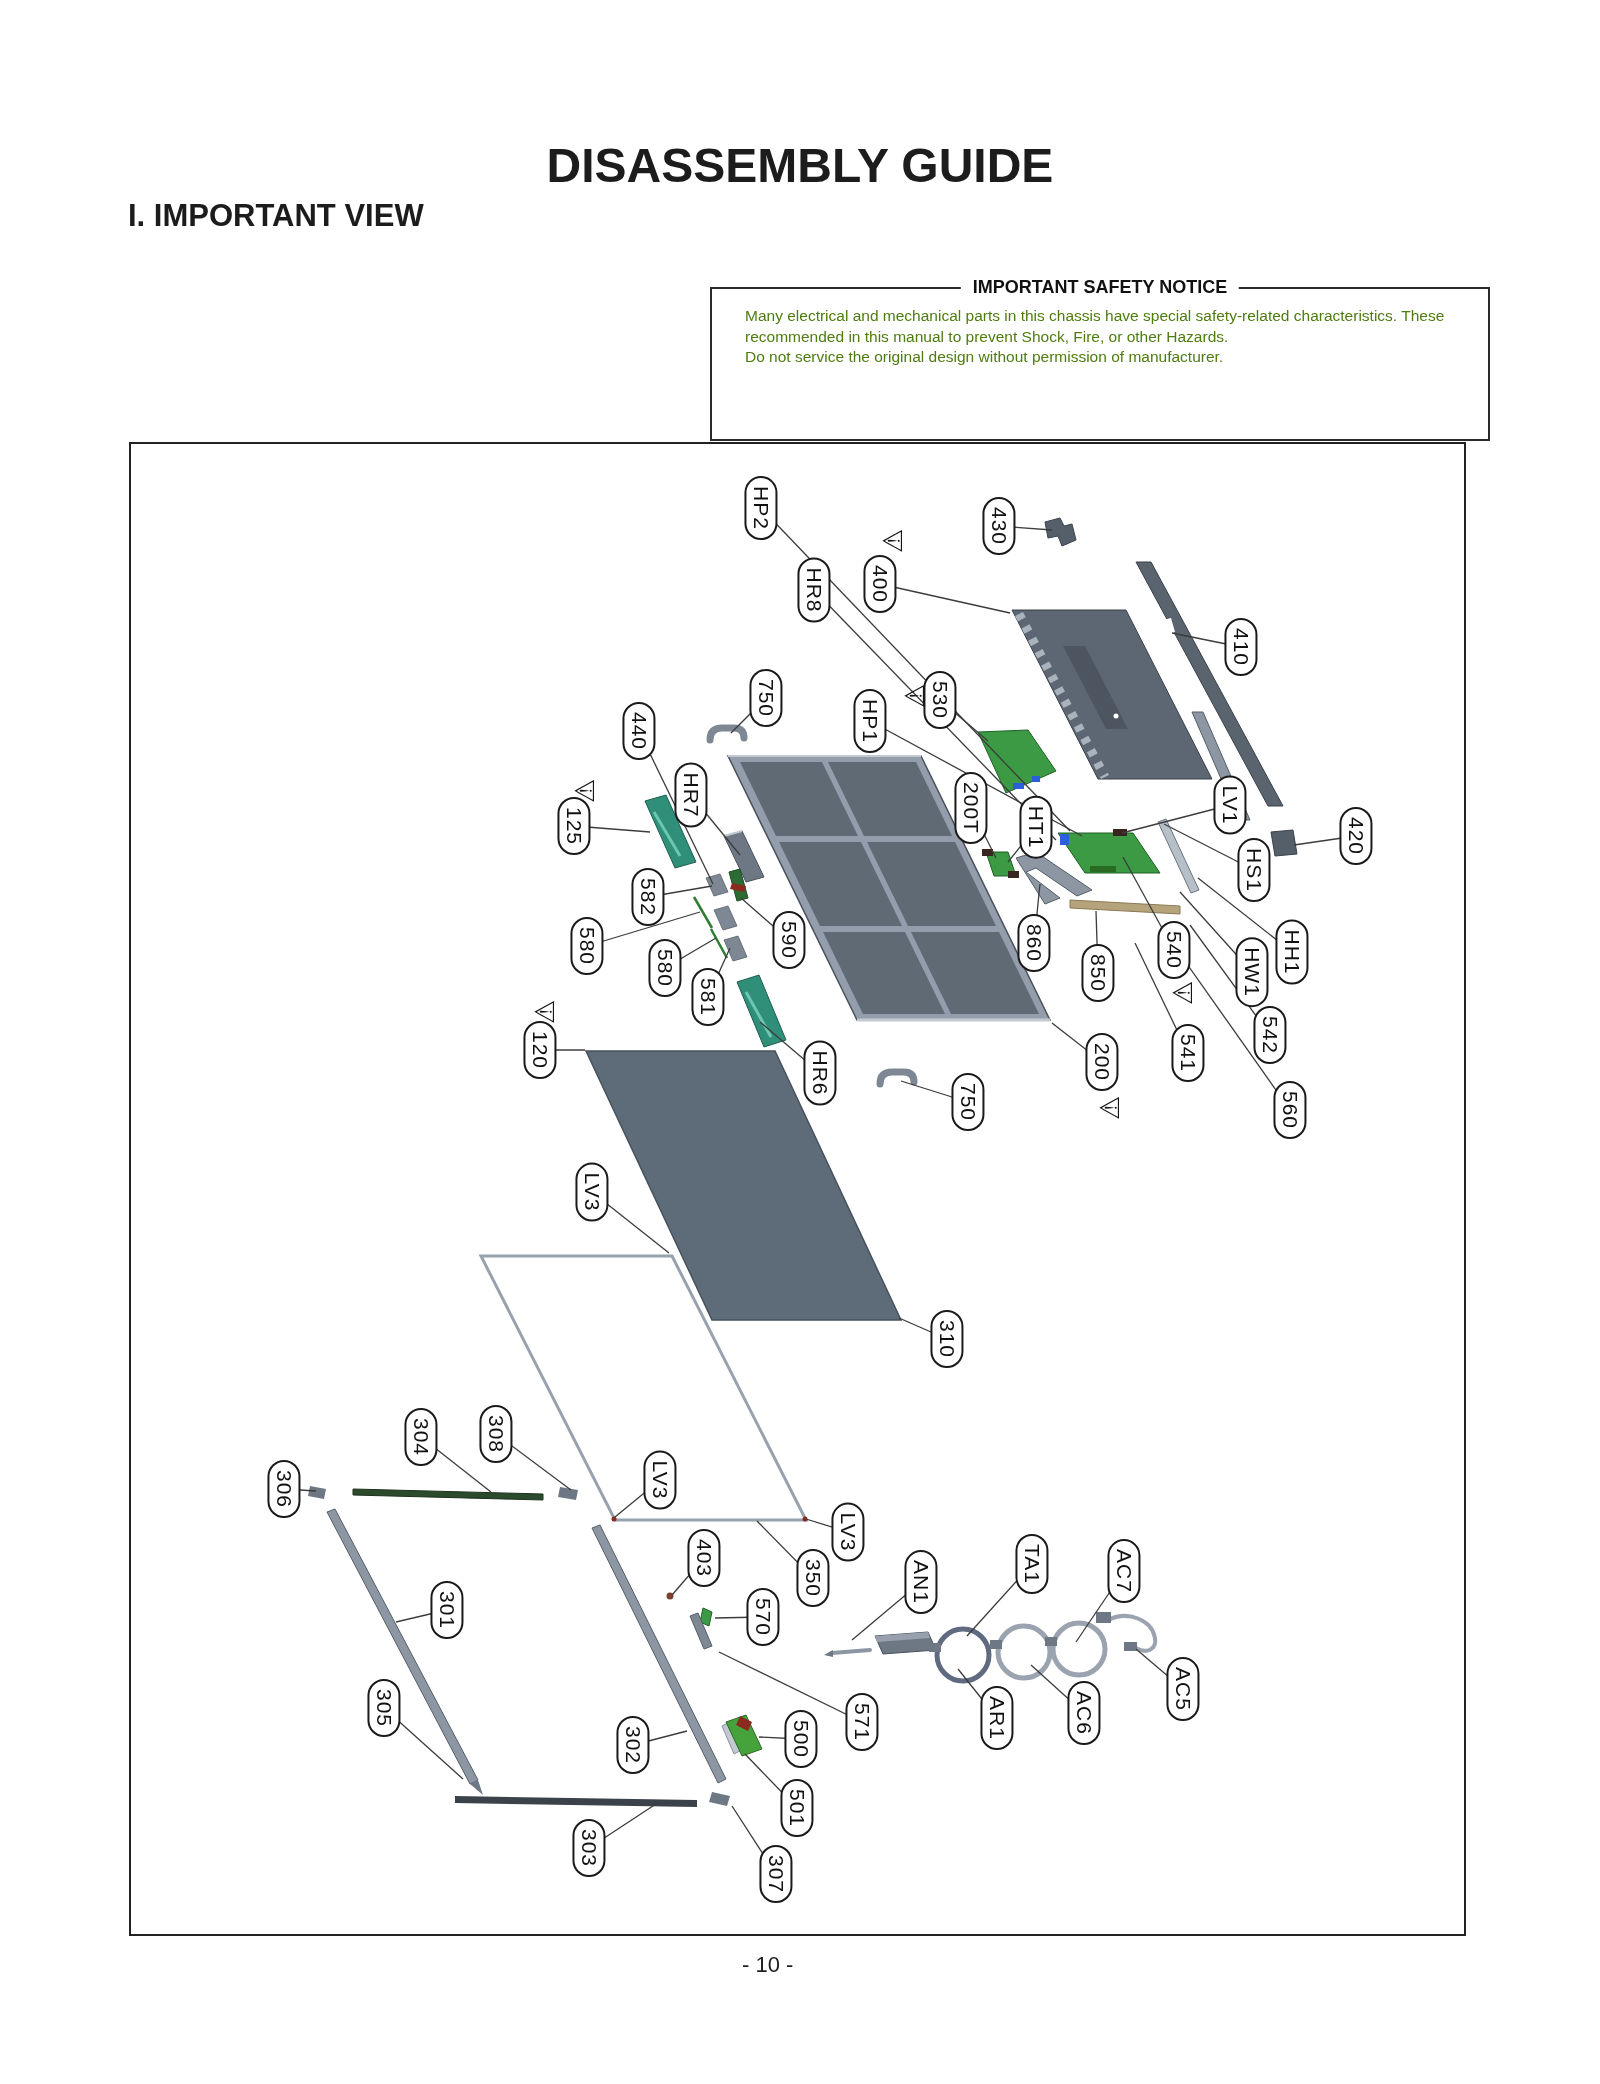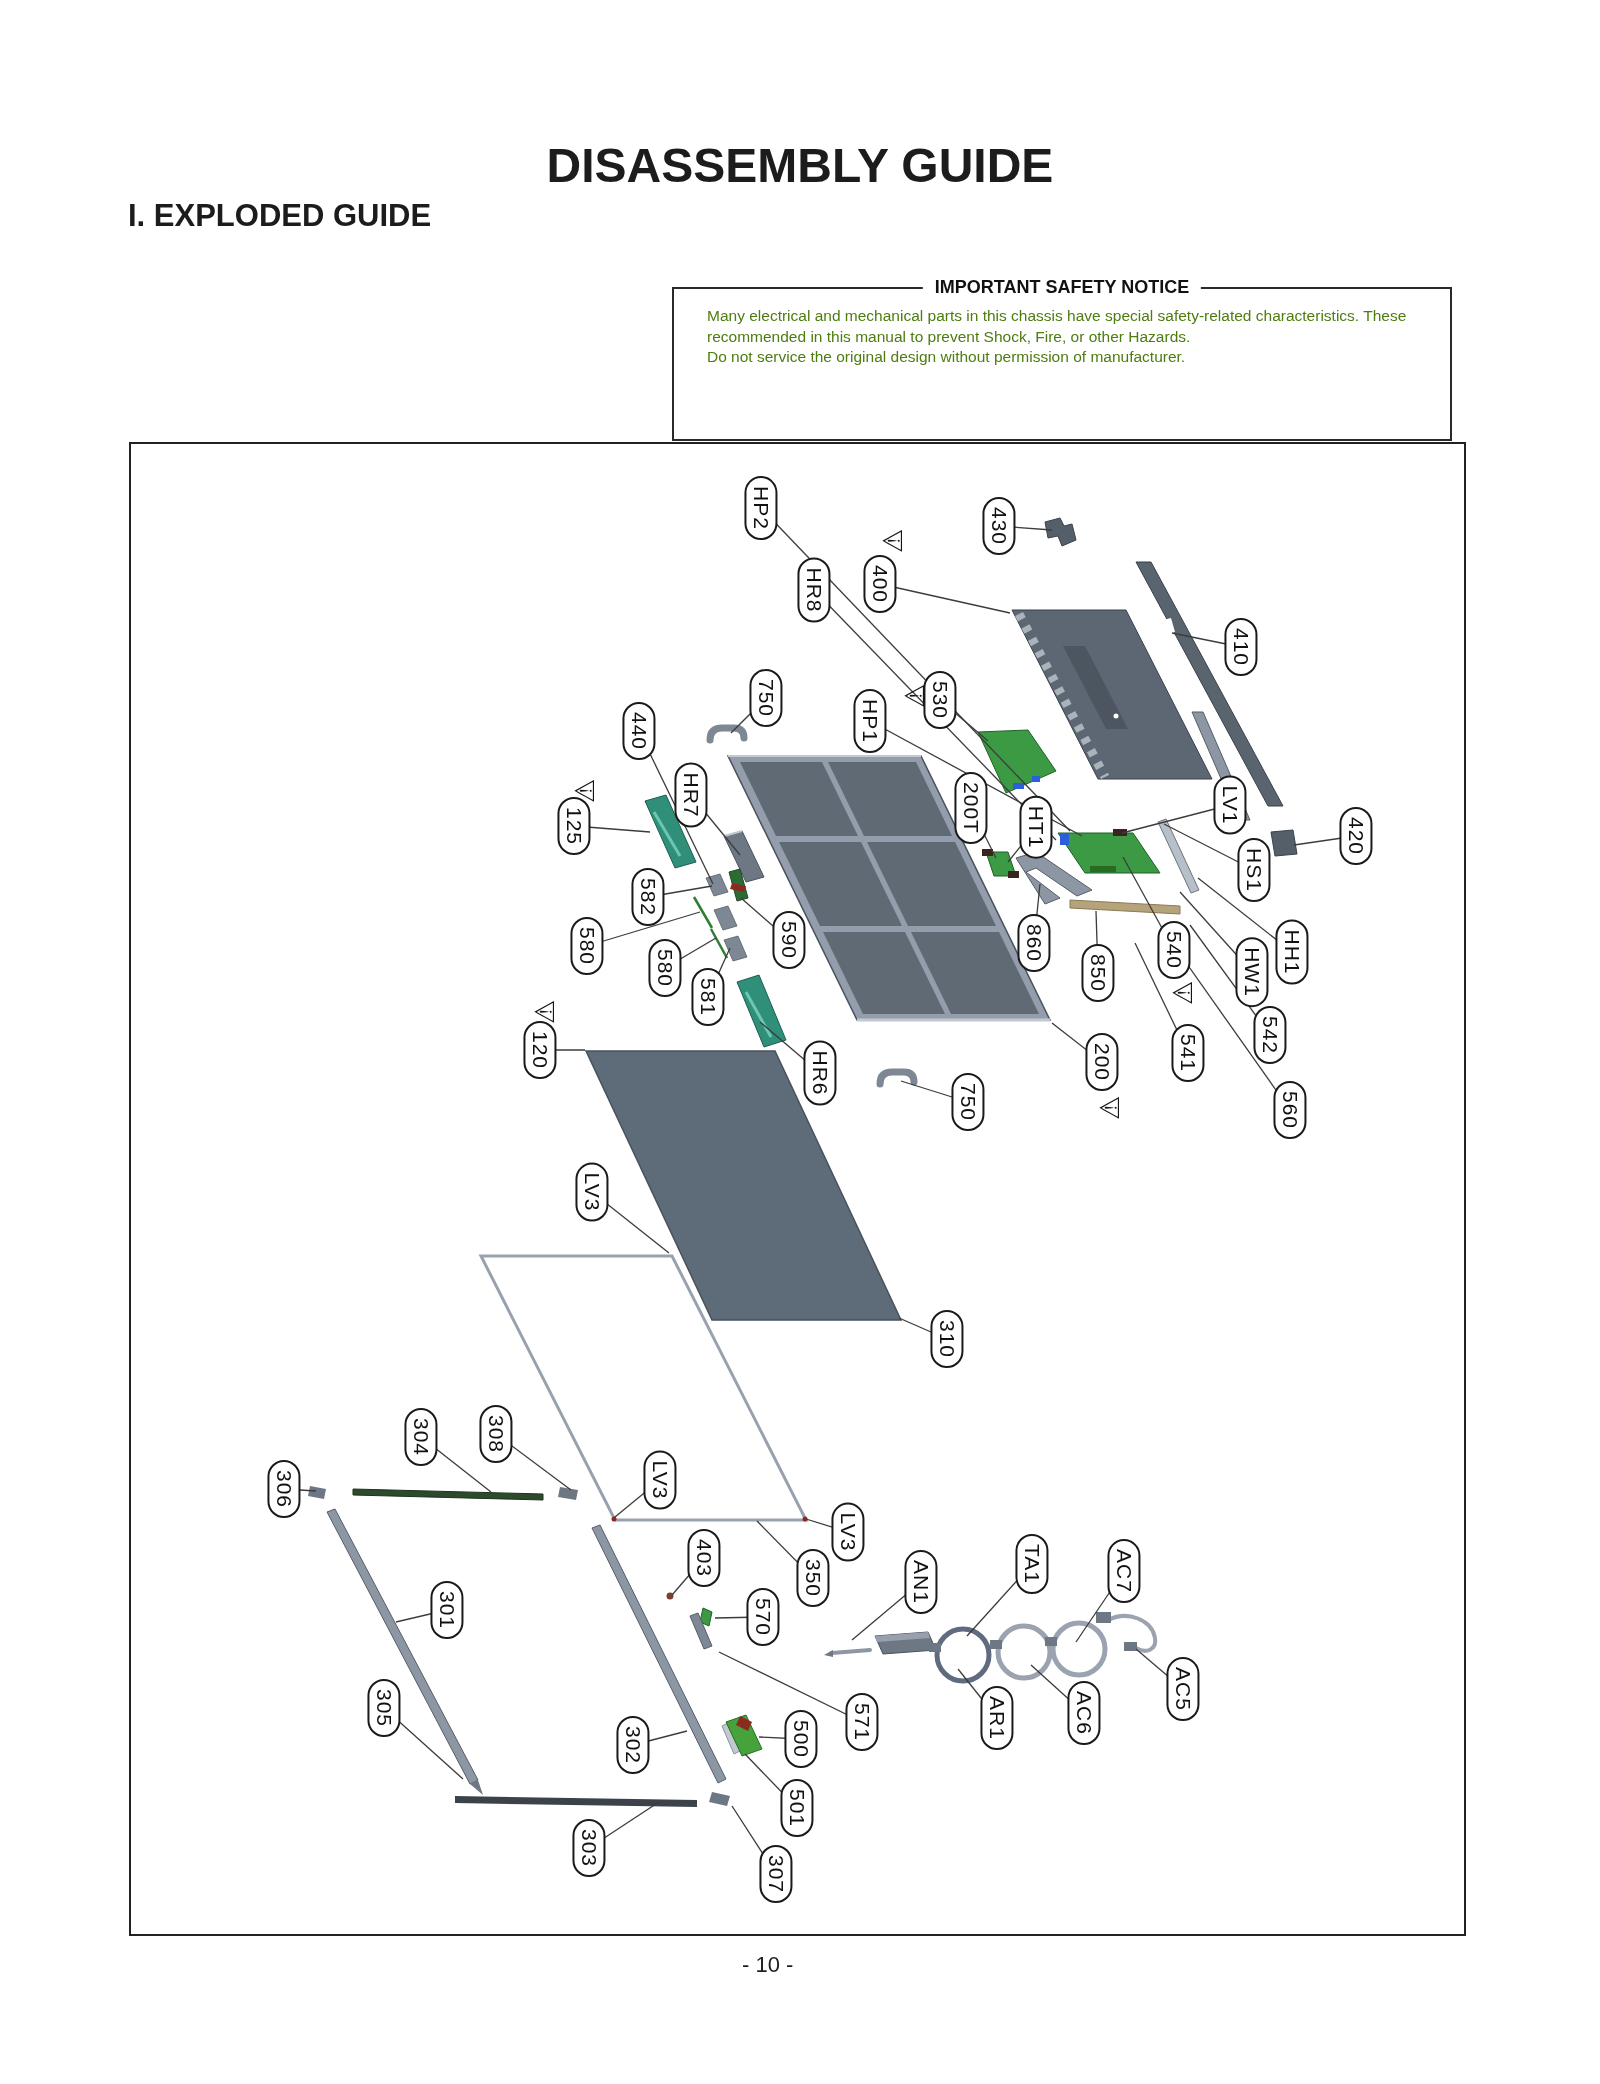--- a/index.html
+++ b/index.html
@@ -3,21 +3,21 @@
 <meta charset="utf-8">
 <style>
   html,body{margin:0;padding:0;background:#fff;}
   .page{position:relative;width:1600px;height:2084px;background:#ffffff;
         font-family:"Liberation Sans",sans-serif;color:#111;overflow:hidden;}
   .doc-title{position:absolute;left:0;top:138px;width:1600px;margin:0;text-align:center;
              font-size:48px;font-weight:bold;letter-spacing:0px;color:#1c1c1c;}
   .section-heading{position:absolute;left:128px;top:198px;margin:0;font-size:31px;
              font-weight:bold;color:#1c1c1c;}
   
-  .notice{position:absolute;left:672px;top:287px;width:776px;height:150px;
+  .notice{position:absolute;left:710px;top:287px;width:776px;height:150px;
           border:2px solid #2a2a2a;}
   .notice-title{position:absolute;top:-12px;left:50%;transform:translateX(-50%);
           background:#fff;padding:0 12px;font-size:18px;font-weight:bold;white-space:nowrap;}
   .notice-body{padding:17px 20px 0 33px;font-size:15.5px;line-height:20.5px;color:#4d7c0f;}
   
   #diagram-svg{position:absolute;left:0;top:0;}
   .diagram-border{fill:none;stroke:#222;stroke-width:2px;}
   #leader-lines line{stroke:#3c3c3c;stroke-width:1.3px;}
   .part-label{position:absolute;transform:translate(-50%,-50%);
           writing-mode:vertical-rl;background:#fff;border:2px solid #1a1a1a;
@@ -28,21 +28,21 @@
   
   .footer-page{position:absolute;left:742px;top:1952px;font-size:22px;color:#1e1e1e;text-align:right;}
   .footer-copy{position:absolute;left:817px;top:1953px;font-size:17.5px;line-height:26px;color:#1e1e1e;}
 </style>
 </head>
 <body>
 
 <div class="page">
 
   <h1 class="doc-title">DISASSEMBLY GUIDE</h1>
-  <h2 class="section-heading">I. EXPLODED GUIDE</h2>
+  <h2 class="section-heading">I. IMPORTANT VIEW</h2>
 
   <div class="notice">
     <div class="notice-title">IMPORTANT SAFETY NOTICE</div>
     <div class="notice-body">
       <div>Many electrical and mechanical parts in this chassis have special safety-related characteristics. These</div>
       <div>recommended in this manual to prevent Shock, Fire, or other Hazards.</div>
       <div>Do not service the original design without permission of manufacturer.</div>
     </div>
   </div>
 

